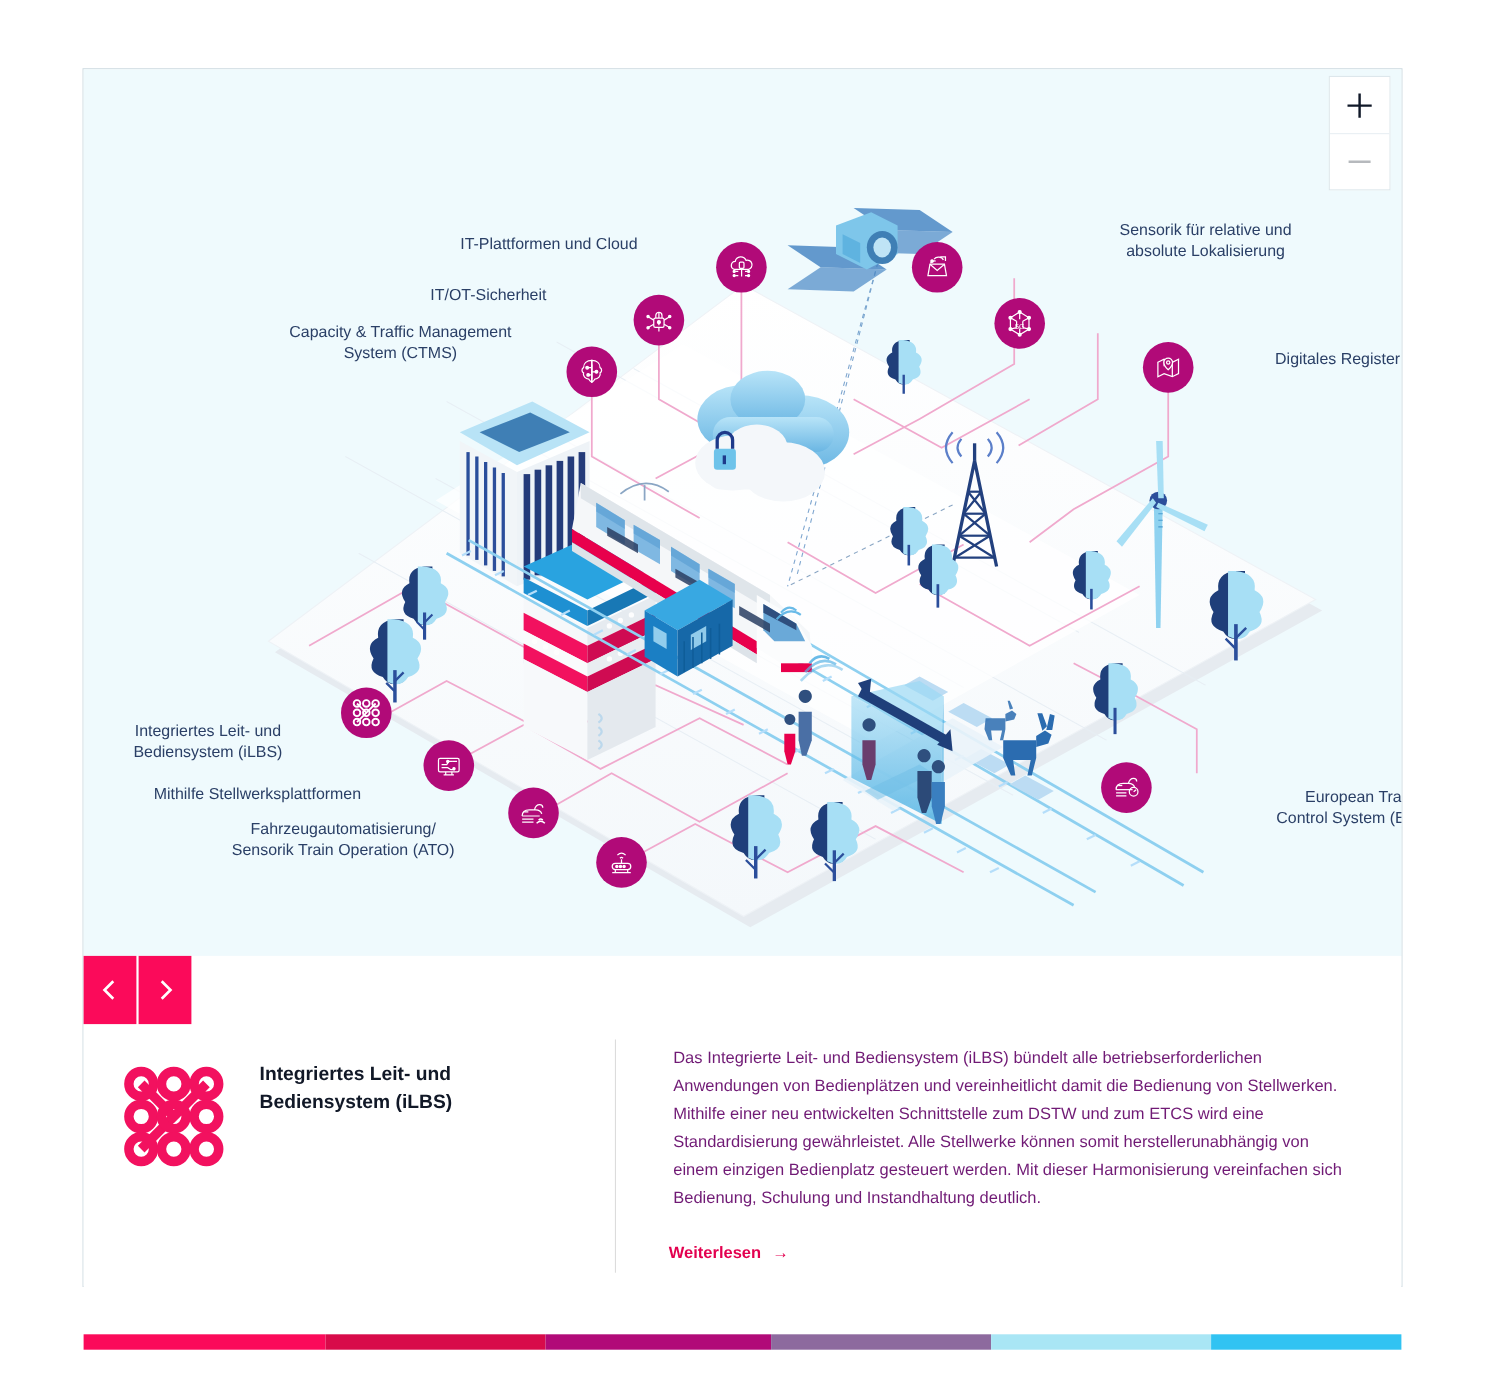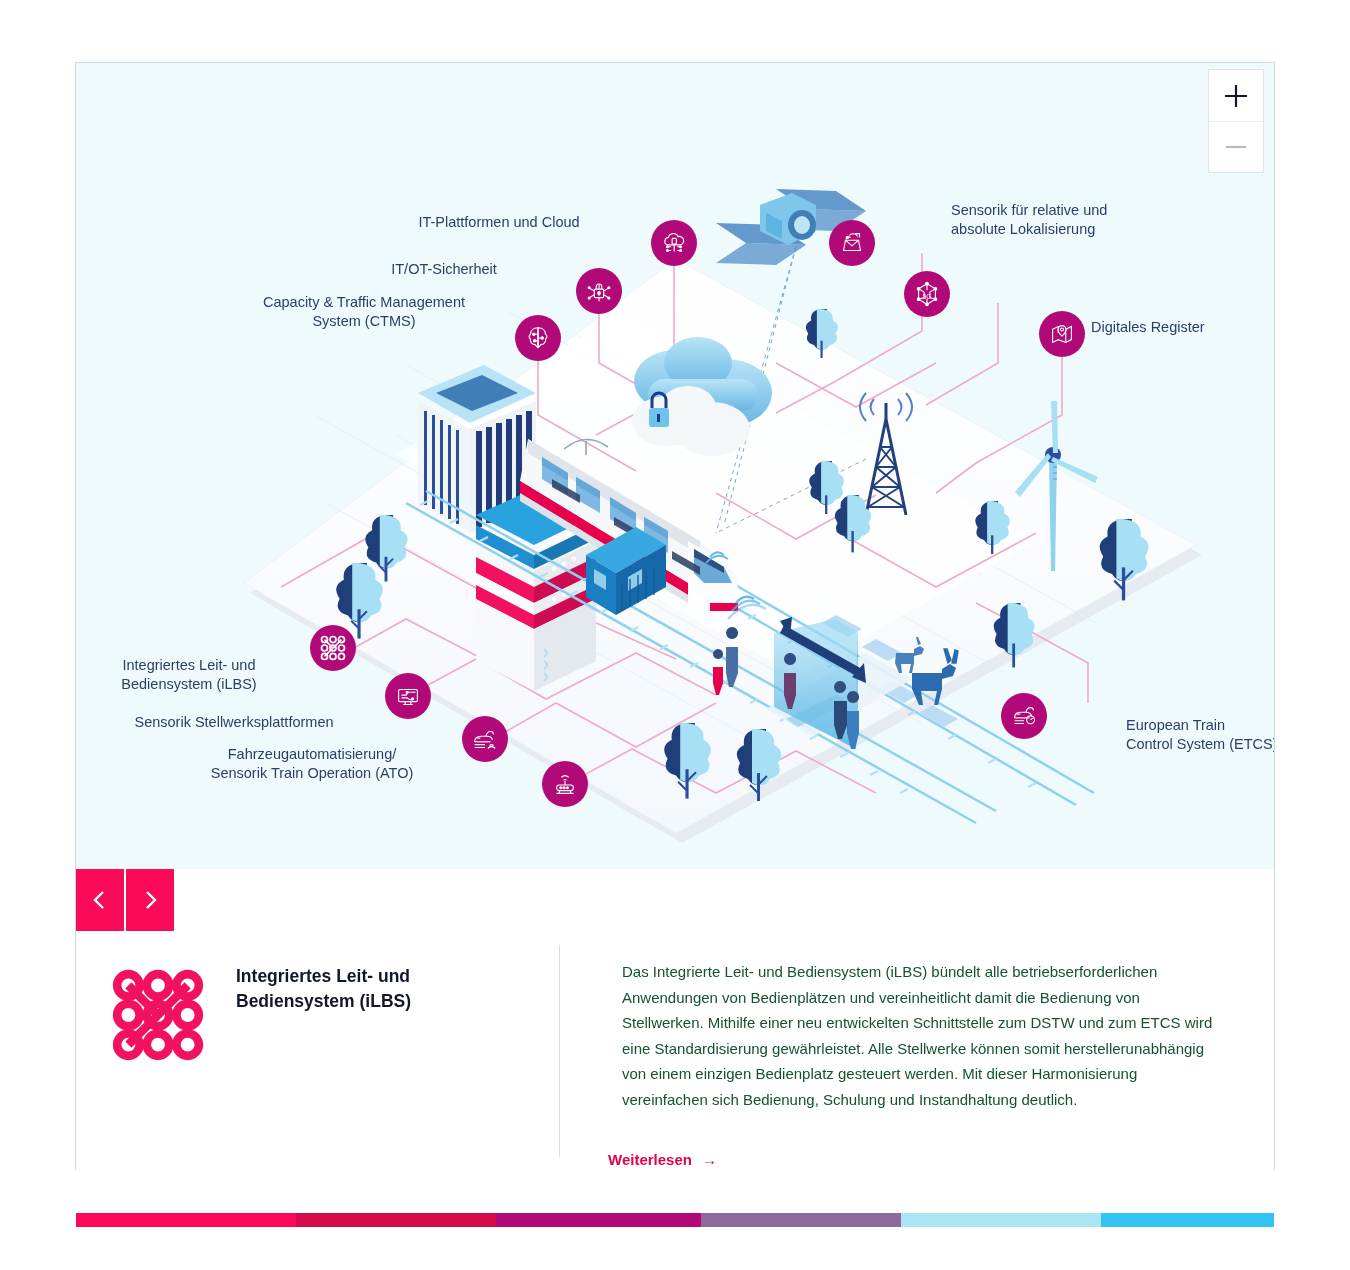--- a/index.html
+++ b/index.html
@@ -34,21 +34,21 @@
     position:absolute;width:46px;height:46px;border-radius:50%;
     background:#b10a78;display:flex;align-items:center;justify-content:center;
     z-index:25;cursor:pointer;
   }
   .hot svg{display:block;}
   .lbl{
     position:absolute;color:#2a3f66;font-size:14.5px;line-height:19px;
     z-index:26;white-space:pre-line;
   }
   .lbl.r{text-align:center;}
-  .lbl.l{text-align:left;}
+  .lbl.l{text-align:center;}
   
   .navrow{position:absolute;left:0;top:806px;width:98px;height:62px;z-index:50;display:flex;}
   .nav{
     width:48px;height:62px;background:#fb0a5a;display:flex;align-items:center;
     justify-content:center;cursor:pointer;
   }
   .nav + .nav{margin-left:2px;}
   .nav svg{display:block;}
   
   .card{
@@ -60,21 +60,21 @@
     width:483px;padding:25px 0 0 26px;box-sizing:border-box;display:flex;gap:22px;
   }
   .ilbs-icon{flex:0 0 auto;margin-top:3px;}
   .card-title{
     color:#111827;font-size:17.5px;font-weight:bold;line-height:25px;margin-top:8px;
     white-space:pre-line;
   }
   .card-div{width:1px;background:#dcdcdc;height:212px;margin-top:14px;}
   .card-right{padding:14px 40px 0 48px;box-sizing:border-box;flex:1;}
   .card-body{
-    color:#14532d;font-size:15px;line-height:25.5px;margin:14px;
+    color:#701a75;font-size:15px;line-height:25.5px;margin:4px;
   }
   .more{
     display:inline-flex;align-items:center;gap:10px;margin-top:25px;
     color:#e3004f;font-size:15px;font-weight:bold;text-decoration:none;cursor:pointer;
   }
   
   .bar{position:absolute;left:0;top:1150px;width:1198px;height:14px;display:flex;}
   .bar span{display:block;height:100%;}
 </style>
 </head>
@@ -594,21 +594,21 @@
           <circle cx="26" cy="8" r="3.2"></circle>
         <circle cx="8" cy="17" r="3.2"></circle>
           <circle cx="17" cy="17" r="3.2"></circle>
           <circle cx="26" cy="17" r="3.2"></circle>
         <circle cx="8" cy="26" r="3.2"></circle>
           <circle cx="17" cy="26" r="3.2"></circle>
           <circle cx="26" cy="26" r="3.2"></circle>
       </svg>
     </div>
 
-    <div class="lbl r" style="right:890px;top:650px;width:300px;">Sensorik Stellwerksplattformen</div>
+    <div class="lbl r" style="right:890px;top:650px;width:300px;">Mithilfe Stellwerksplattformen</div>
     <div class="hot" style="left:309px;top:610px;">
       <svg width="30" height="30" viewBox="0 0 32 32" fill="none" stroke="#fff" stroke-width="1.2">
         <rect x="6" y="9" width="20" height="13" rx="1.5"></rect>
         <path d="M13 22 v3 h6 v-3 M11 25 h10"></path>
         <path d="M9 15 h5 l2 -3 h4 M9 18 h6 l3 2 h4"></path>
         <circle cx="15" cy="12" r="1.1" fill="#fff"></circle>
           <circle cx="21" cy="19" r="1.1" fill="#fff"></circle>
         <path d="M20 12 h4"></path>
       </svg>
     </div>

